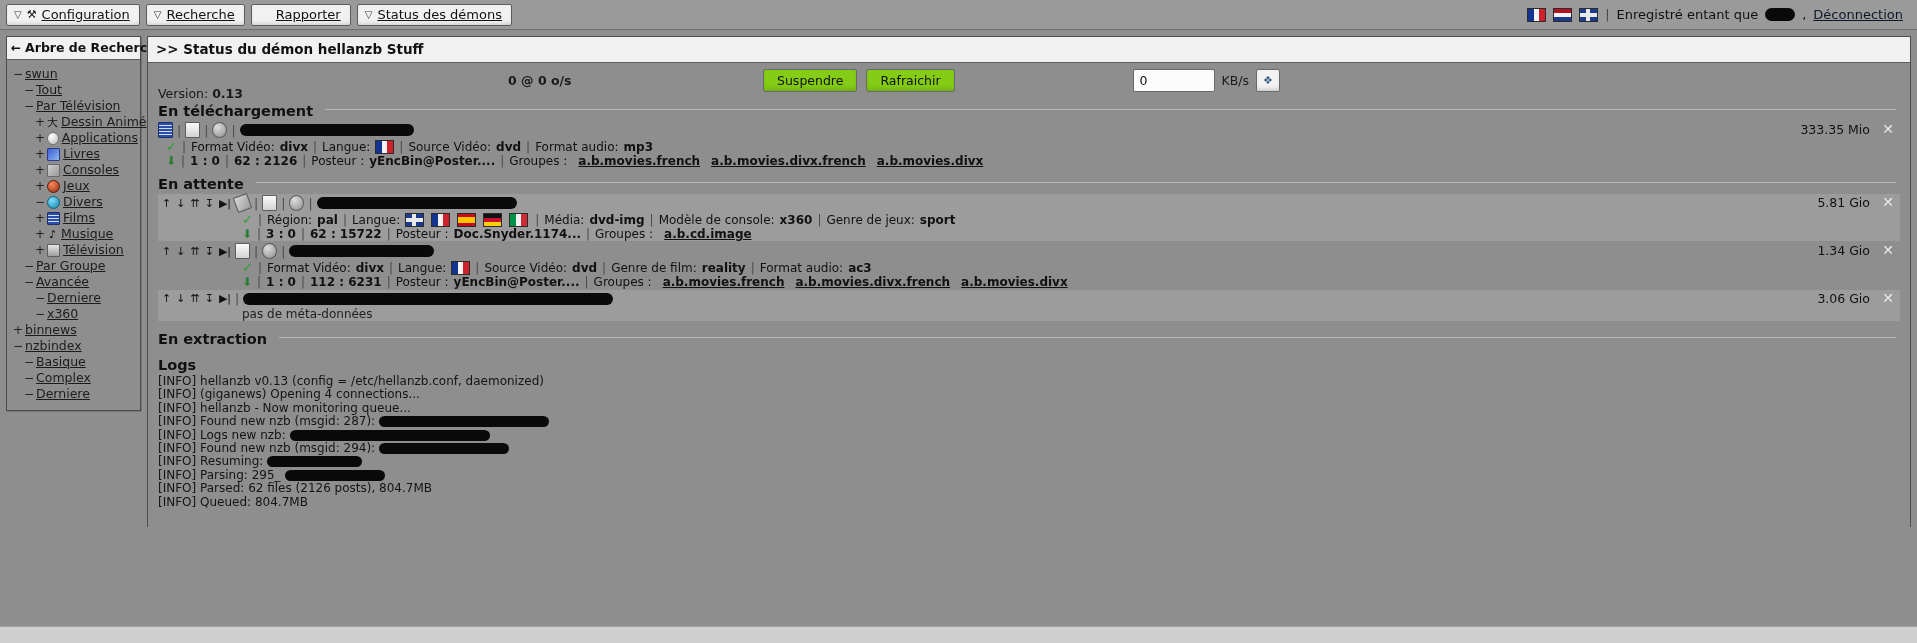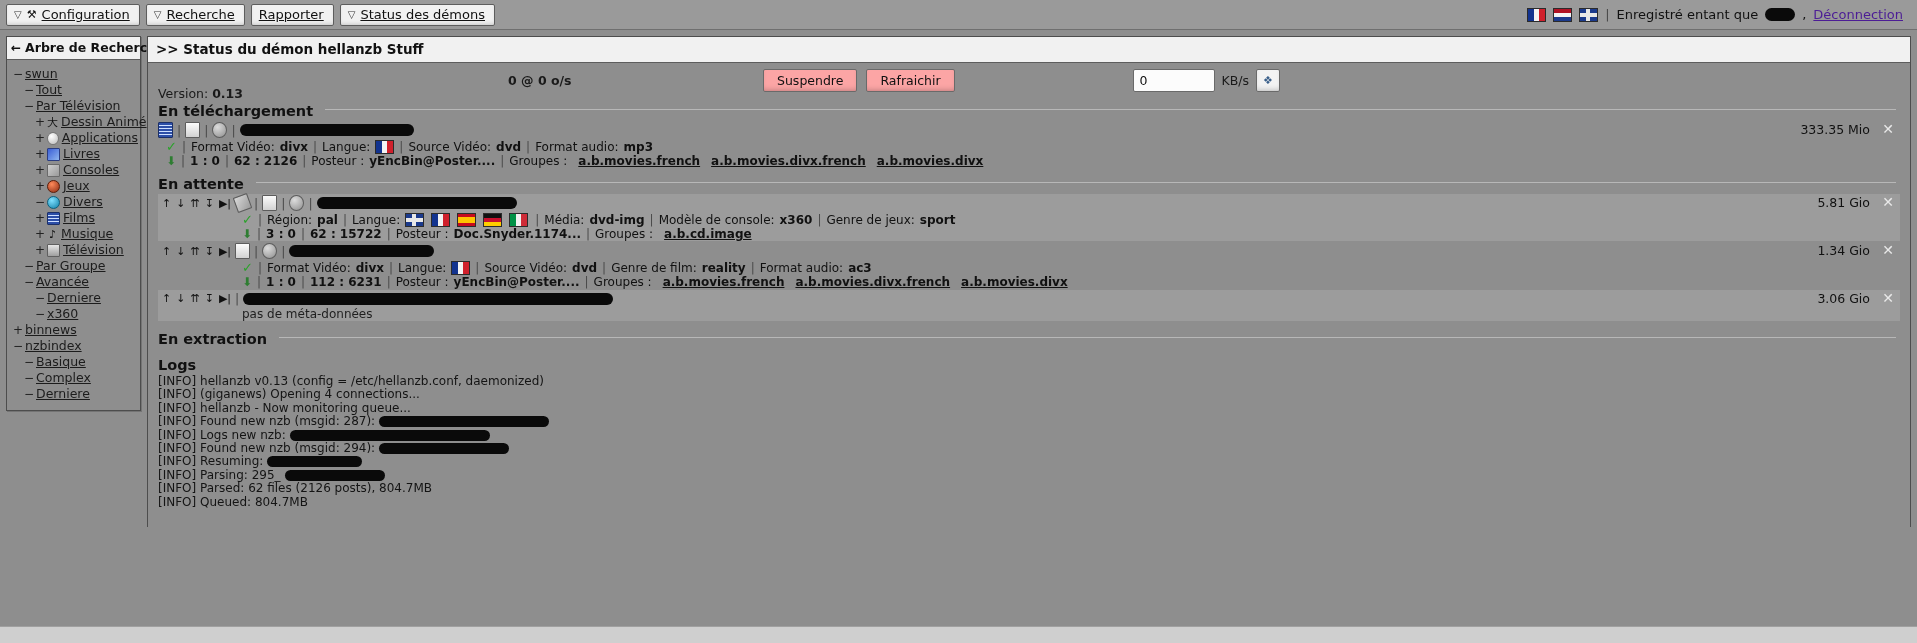--- a/index.html
+++ b/index.html
@@ -21,37 +21,37 @@
     display:flex;align-items:center;gap:5px;
     background:#f1f1f1;border:1px solid #5d5d5d;
     border-radius:2px;
     padding:2px 9px 3px 7px;margin-right:6px;
     font-size:13px;color:#111;
     white-space:nowrap;cursor:pointer;
     box-shadow:inset 0 -3px 5px -3px rgba(0,0,0,.25);
   }
   .menu-tab .caret{font-size:10px;color:#333;}
   .menu-tab .lbl{text-decoration:underline;}
-  .menu-tab.plain .lbl{text-decoration:underline;}
+  .menu-tab.plain .lbl{text-decoration:underline;margin-left:17px;}
   .menu-tab .wrench{font-size:11px;}
   .menu-right{
     margin-left:auto;display:flex;align-items:center;gap:7px;
     font-size:13px;color:#111;padding-right:8px;
   }
   .flag{display:inline-block;width:17px;height:12px;border:1px solid #2b2b2b;vertical-align:middle;cursor:pointer;}
   .flag-fr{background:linear-gradient(to right,#12338f 0 33.3%,#f3f3f3 33.3% 66.6%,#d0202c 66.6% 100%);}
   .flag-nl{background:linear-gradient(to bottom,#b01224 0 33.3%,#f3f3f3 33.3% 66.6%,#1b3a8c 66.6% 100%);}
   .flag-uk{background:#1b3a8c;position:relative;overflow:hidden;}
   .flag-uk:before{content:"";position:absolute;left:0;top:4px;width:100%;height:4px;background:#e8e8e8;}
   .flag-uk:after{content:"";position:absolute;left:6px;top:0;width:4px;height:100%;background:#e8e8e8;}
   .flag-es{background:linear-gradient(to bottom,#c60b1e 0 25%,#ffc400 25% 75%,#c60b1e 75% 100%);}
   .flag-de{background:linear-gradient(to bottom,#111 0 33.3%,#c8102e 33.3% 66.6%,#ffce00 66.6% 100%);}
   .flag-it{background:linear-gradient(to right,#009246 0 33.3%,#f1f2f1 33.3% 66.6%,#ce2b37 66.6% 100%);}
   .redact{display:inline-block;background:#0a0a0a;border-radius:7px;height:13px;vertical-align:middle;}
-  .link{text-decoration:underline;cursor:pointer;color:#4c1d95;}
+  .link{text-decoration:underline;cursor:pointer;color:#0f172a;}
 
   
   .stage{display:flex;align-items:flex-start;padding:6px 6px 0 6px;gap:6px;height:493px;}
 
   
   .sidebar{
     width:133px;flex:0 0 133px;
     background:#8e8e8e;
     border:1px solid #4d4d4d;
     box-shadow:1px 1px 0 rgba(0,0,0,.18);
@@ -100,21 +100,21 @@
   }
   .toolbar{
     display:flex;align-items:center;
     height:34px;padding:0 10px;gap:0;
     position:relative;
   }
   .tb-version{font-size:12.5px;margin-top:26px;}
   .tb-version b{font-weight:bold;}
   .tb-rate{position:absolute;left:360px;font-size:12.5px;font-weight:bold;}
   .btn{
-    background:#fca5a5;border:1px solid #6a6a6a;border-radius:2px;
+    background:#84cc16;border:1px solid #6a6a6a;border-radius:2px;
     font-size:12.5px;color:#111;padding:3px 13px;cursor:pointer;
     box-shadow:inset 0 -4px 6px -4px rgba(0,0,0,.3);
     font-family:inherit;
   }
   .select{
     position:relative;background:#f3f3f3;border:1px solid #6a6a6a;border-radius:2px;
     font-size:12.5px;color:#111;padding:3px 22px 3px 8px;cursor:pointer;
     box-shadow:inset 0 -4px 6px -4px rgba(0,0,0,.3);
     min-width:200px;
   }

